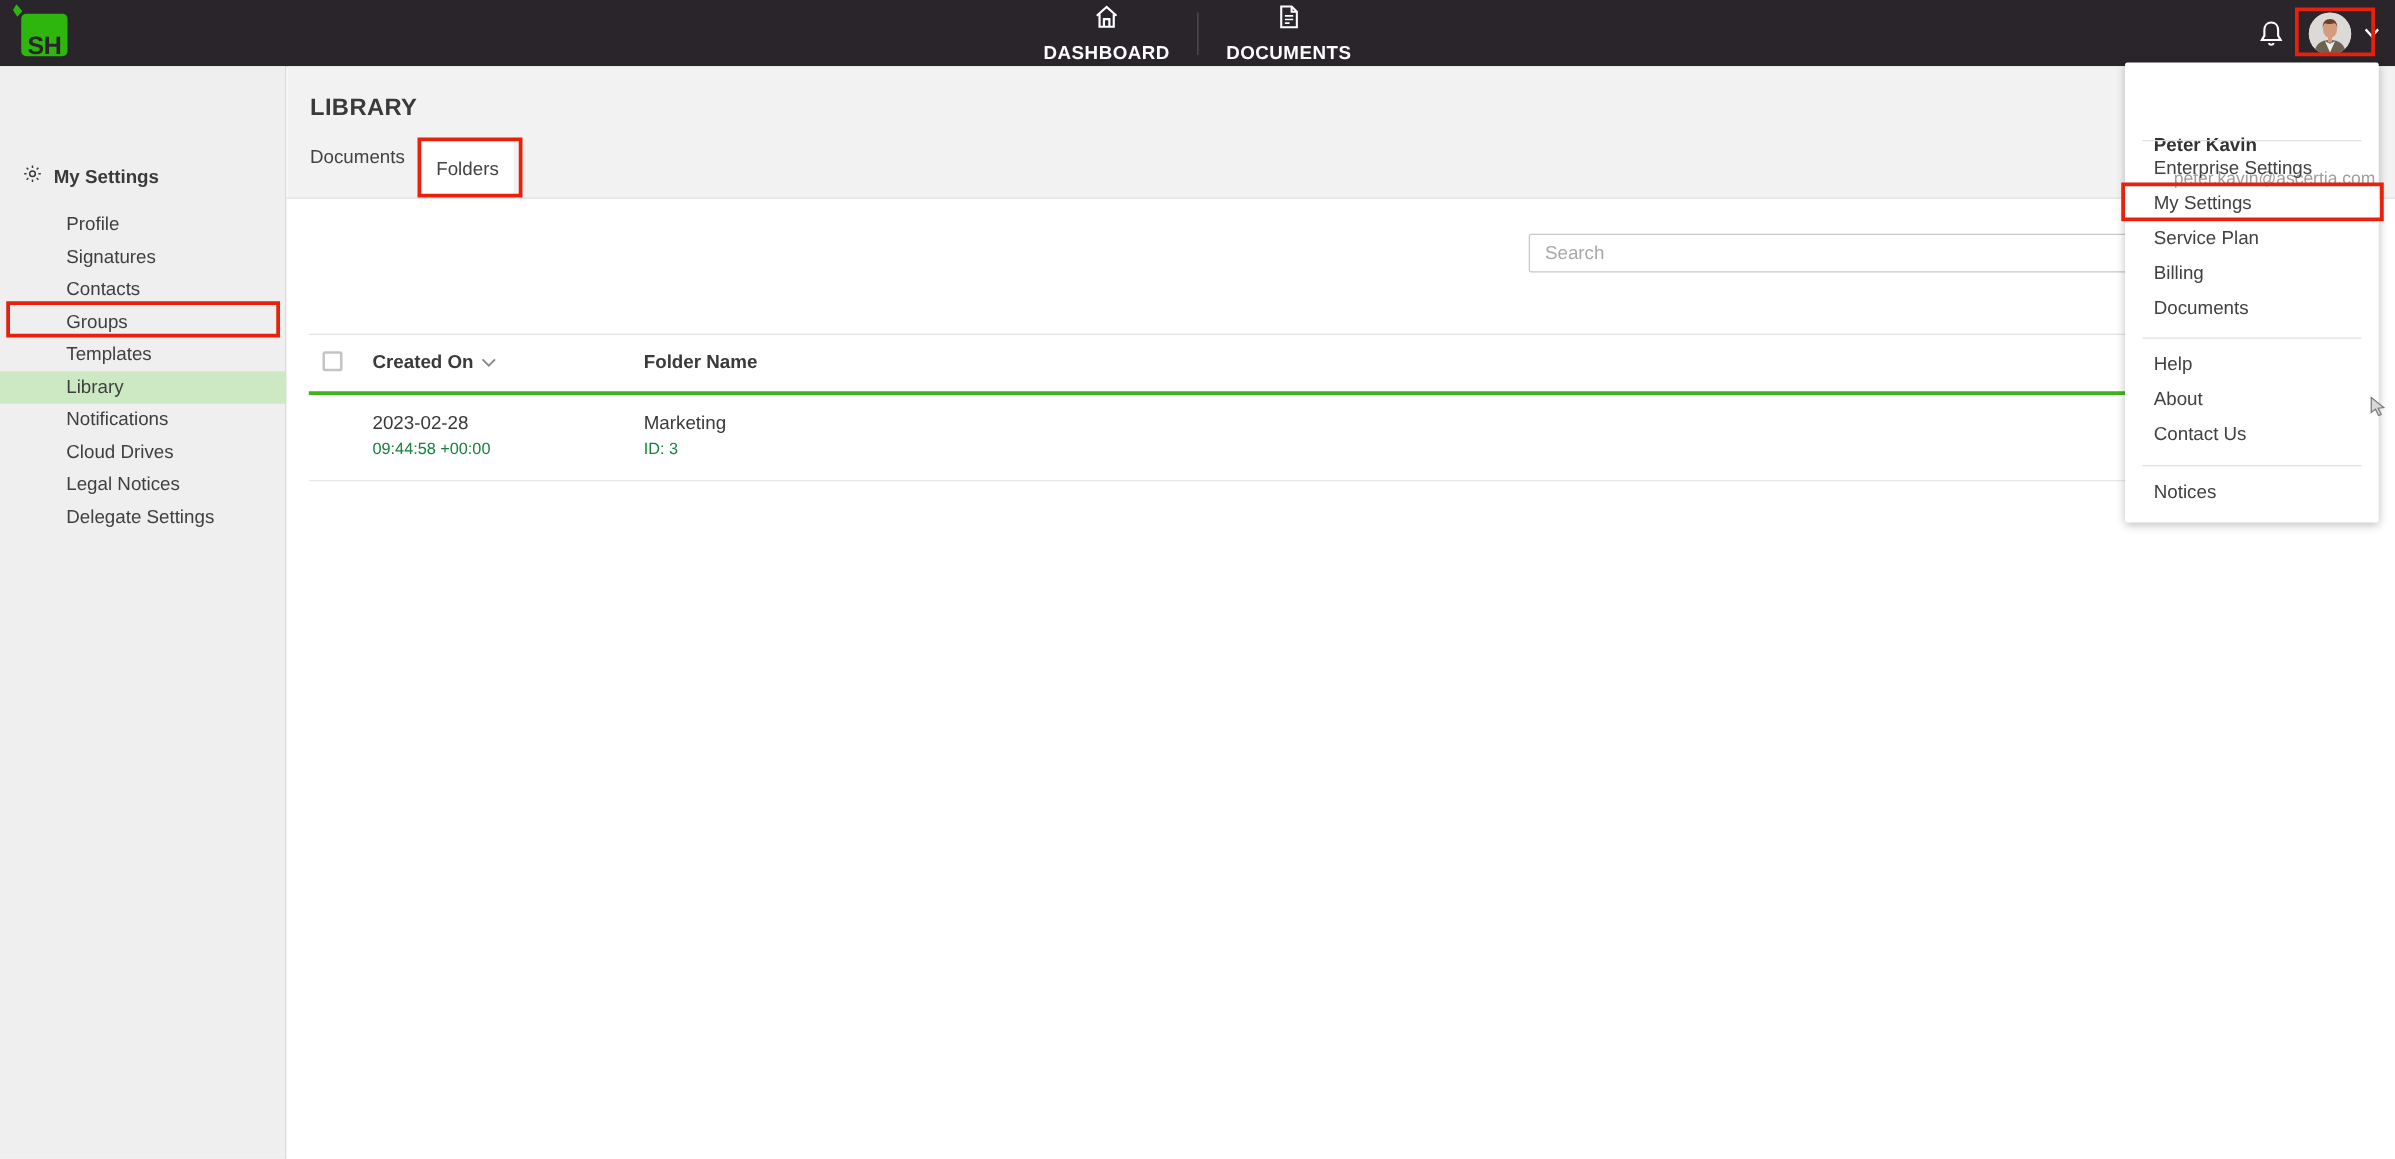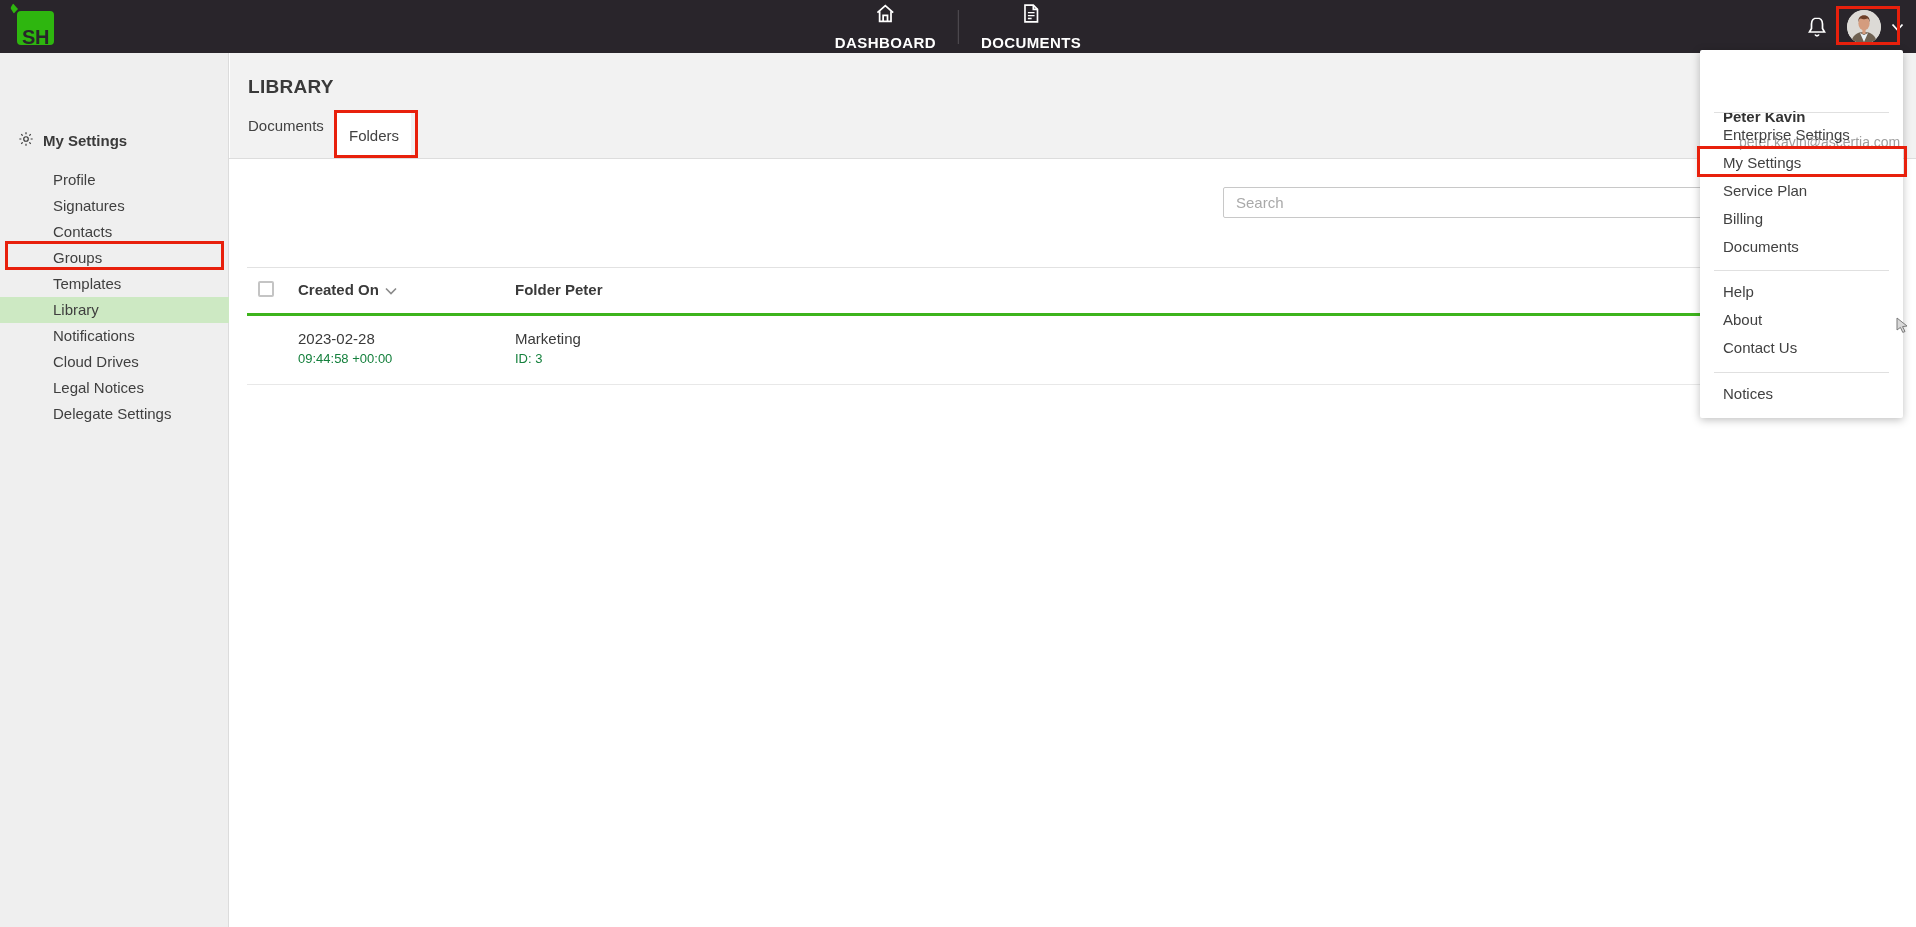--- a/index.html
+++ b/index.html
@@ -178,21 +178,21 @@
 <div id="hdr-checkbox"></div>
 <div class="th" id="th-created">
   <span>Created On</span>
   <span>
     <svg width="12" height="8" viewBox="0 0 12 8" fill="none" stroke="#8a8a8a" stroke-width="1.6">
       <path d="M1 1.5 L6 6.5 L11 1.5"></path>
     </svg>
   </span>
 </div>
 <div class="th" id="th-folder">
-  <span>Folder Peter</span>
+  <span>Folder Name</span>
 </div>
 <div id="green-line"></div>
 
 <div id="row1">
   <div class="col-created">
     <div class="cell-main">2023-02-28</div>
     <div class="cell-sub">09:44:58 +00:00</div>
   </div>
   <div class="col-folder">
     <div class="cell-main">Marketing</div>

